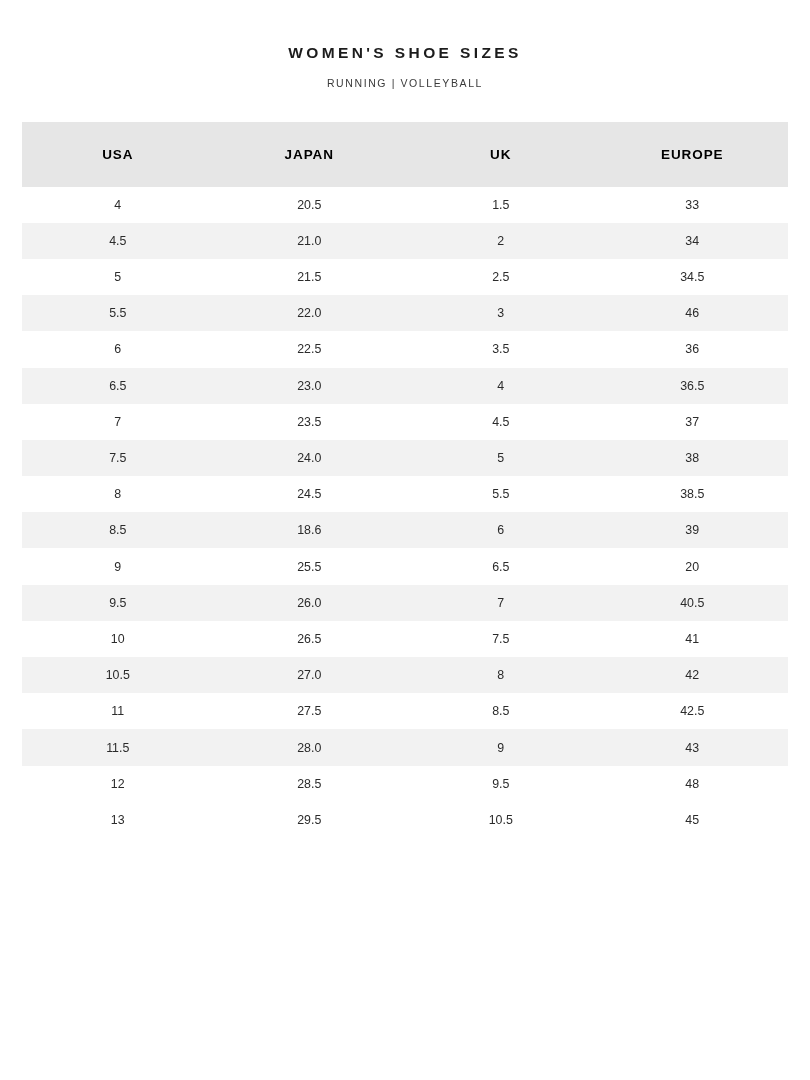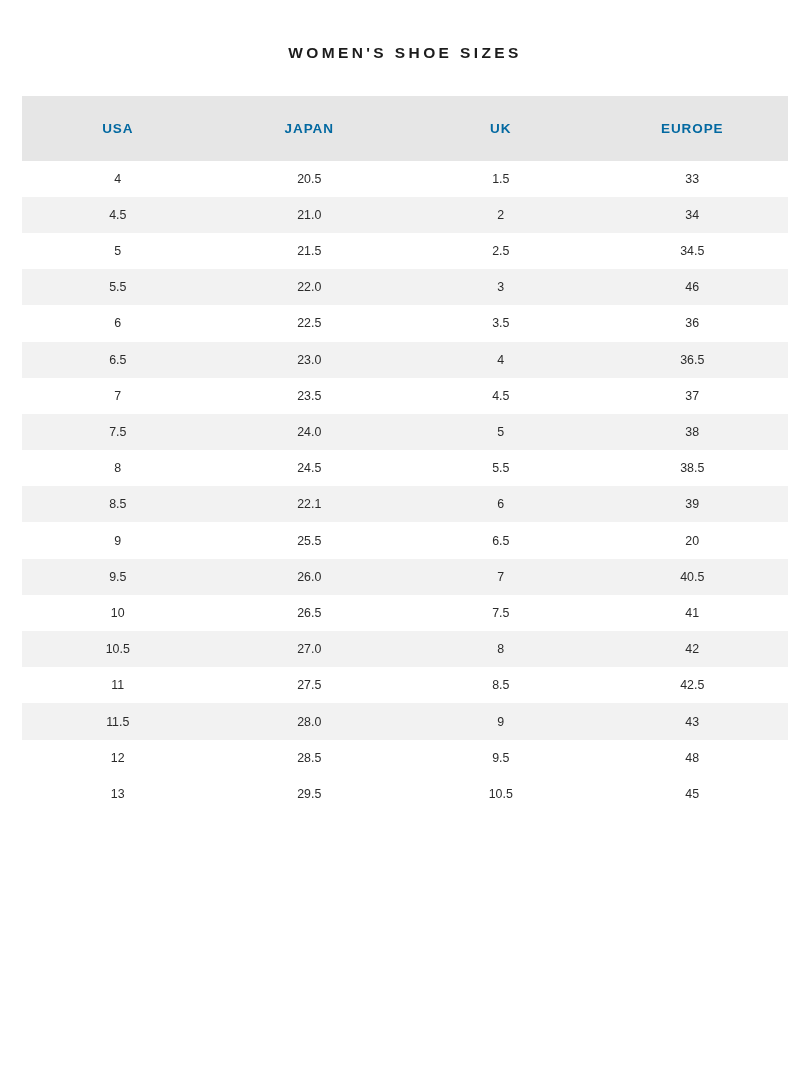--- a/index.html
+++ b/index.html
@@ -46,21 +46,21 @@
     width: 766px;
     border-collapse: collapse;
     table-layout: fixed;
   }
   table.size-table thead th {
     background: #e6e6e6;
     height: 63px;
     font-size: 13.5px;
     font-weight: 700;
     letter-spacing: 0.9px;
-    color: #0369a1;
+    color: #000000;
     text-align: center;
     vertical-align: middle;
     border: 0;
   }
   table.size-table tbody td {
     height: 34.2px;
     font-size: 12.4px;
     font-weight: 400;
     color: #2b2b2b;
     text-align: center;
@@ -74,20 +74,21 @@
     background: #ffffff;
   }
 </style>
 </head>
 <body>
 
 <div class="page">
 
   <div class="header">
     <h1 class="title">WOMEN'S SHOE SIZES</h1>
+    <p class="subtitle">RUNNING | VOLLEYBALL</p>
   </div>
 
   <div class="table-wrap">
     <table class="size-table">
       <thead>
         <tr>
           <th>USA</th>
           <th>JAPAN</th>
           <th>UK</th>
           <th>EUROPE</th>
@@ -143,21 +144,21 @@
             <td>38</td>
           </tr>
           <tr class="even">
             <td>8</td>
             <td>24.5</td>
             <td>5.5</td>
             <td>38.5</td>
           </tr>
           <tr class="odd">
             <td>8.5</td>
-            <td>22.1</td>
+            <td>18.6</td>
             <td>6</td>
             <td>39</td>
           </tr>
           <tr class="even">
             <td>9</td>
             <td>25.5</td>
             <td>6.5</td>
             <td>20</td>
           </tr>
           <tr class="odd">

